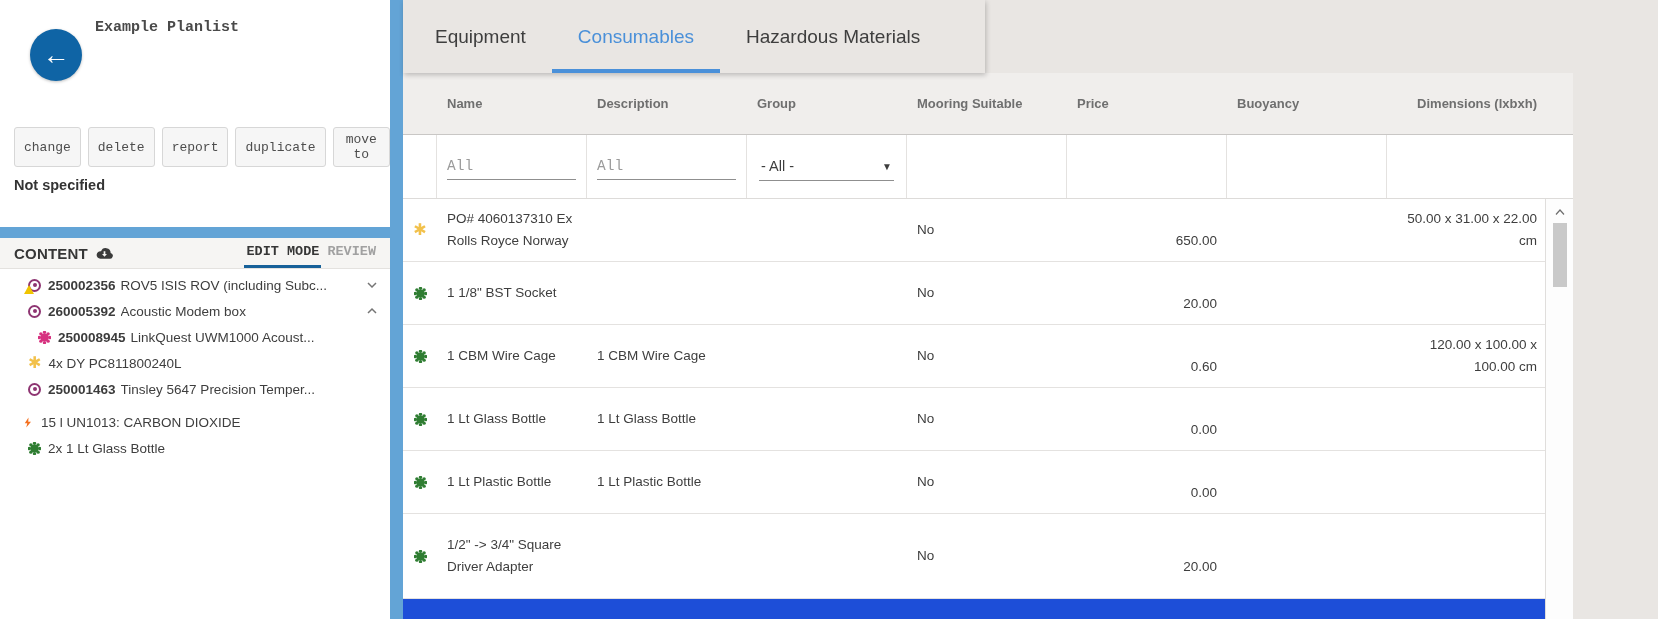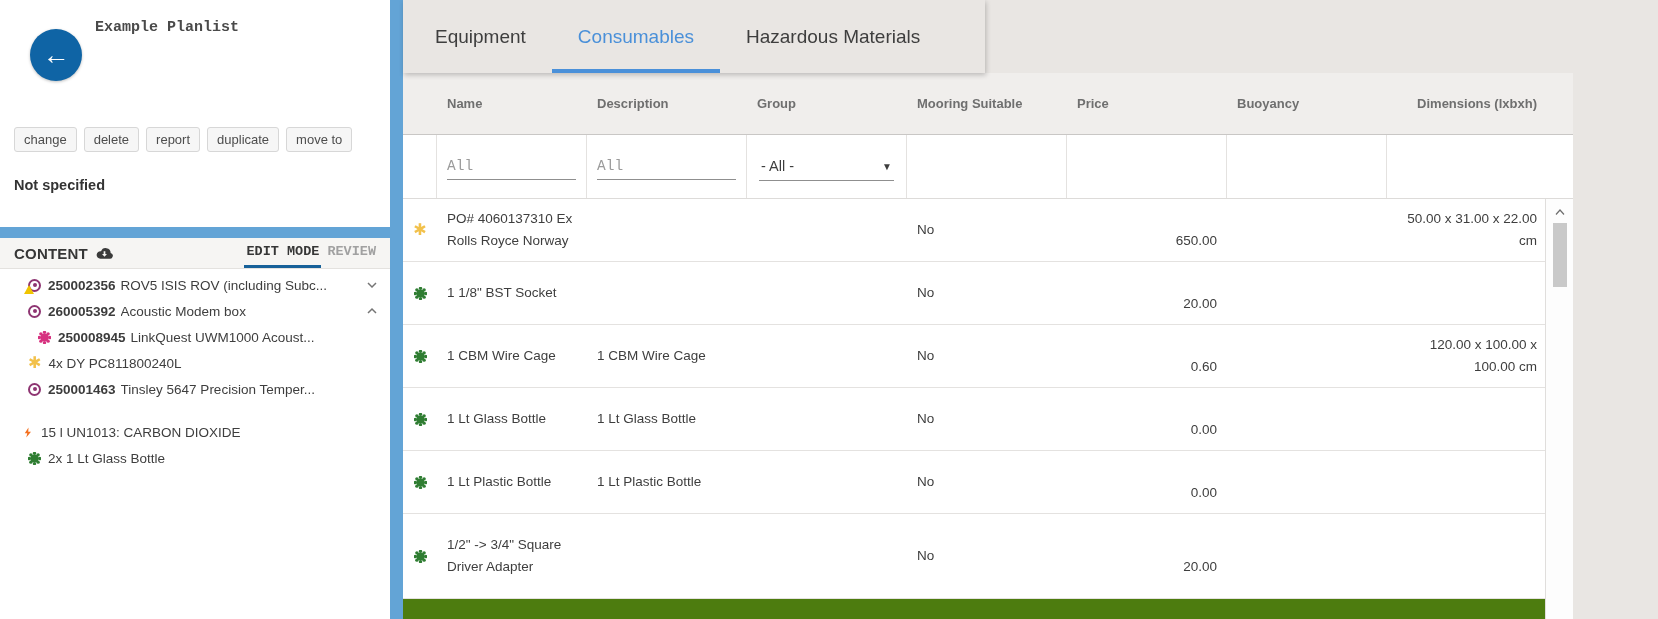--- a/index.html
+++ b/index.html
@@ -5,39 +5,39 @@
   * { box-sizing: border-box; margin: 0; padding: 0; }
   body { font-family: "Liberation Sans", sans-serif; background: #fff; }
   .screen { position: relative; width: 1658px; height: 619px; overflow: hidden; background: #fff; }
 
   
   .sidebar { position: absolute; left: 0; top: 0; width: 390px; height: 619px; background: #fff; }
   .back-btn { position: absolute; left: 30px; top: 29px; width: 52px; height: 52px; border-radius: 50%;
               background: #0f64a5; color: #fff; display: flex; align-items: center; justify-content: center;
               font-size: 27px; cursor: pointer; box-shadow: 0 1px 3px rgba(0,0,0,.25); }
   .sb-title { position: absolute; left: 95px; top: 19px; font-size: 15px; font-weight: bold; color: #4a4a4a; font-family: Liberation Mono, monospace; }
-  .actions { position: absolute; left: 14px; top: 127px; display: flex; gap: 7px; }
+  .actions { position: absolute; left: 14px; top: 127px; display: flex; gap: 7px; font-family: Liberation Mono, monospace; }
   .action-btn { background: #f6f6f6; border: 1px solid #d7d7d7; border-radius: 3px; padding: 4px 9px;
                 font-size: 13px; color: #4d4d4d; font-family: inherit; cursor: pointer; }
   .not-specified { position: absolute; left: 14px; top: 177px; font-size: 14.5px; font-weight: bold; color: #333; }
   .blue-bar { position: absolute; left: 0; top: 227px; width: 100%; height: 11px; background: #63a4d6; }
   .content-header { position: absolute; left: 0; top: 238px; width: 100%; height: 31px; background: #f6f5f3;
                     display: flex; align-items: stretch; padding: 0 12px 0 14px; border-bottom: 1px solid #e4e2df; }
   .content-title-wrap { display: flex; align-items: center; gap: 8px; }
   .content-title { font-size: 15px; font-weight: bold; color: #363636; letter-spacing: .2px; }
   .cm-tabs { margin-left: auto; display: flex; gap: 4px; font-family: Liberation Mono, monospace; }
   .cm-tab { display: flex; align-items: center; font-size: 13.5px; font-weight: bold; color: #a1a1a1;
             border-bottom: 3px solid transparent; cursor: pointer; padding: 0 2px; }
   .cm-tab.active { color: #363636; border-bottom-color: #176199; }
   .tree { position: absolute; left: 0; top: 272px; width: 100%; }
   .tree-row { height: 26px; display: flex; align-items: center; padding: 0 10px 0 28px;
               font-size: 13.5px; color: #3e3e3e; cursor: pointer; }
   .tree-row.indent { padding-left: 38px; }
   .tree-row.indent-sm { padding-left: 22px; }
-  .tree-row.gap-top { margin-top: 17px; }
+  .tree-row.gap-top { margin-top: 7px; }
   .tree-ic { flex: 0 0 auto; margin-right: 7px; display: inline-flex; align-items: center; justify-content: center; }
   .tree-id { font-weight: bold; color: #3c3c3c; margin-right: 5px; white-space: nowrap; }
   .tree-label { white-space: nowrap; overflow: hidden; }
   .tree-chev { margin-left: auto; flex: 0 0 auto; display: inline-flex; cursor: pointer; }
 
   
   .target-icon { position: relative; width: 13px; height: 13px; border: 2px solid #8e3572; border-radius: 50%; display: inline-block; }
   .target-icon::after { content: ""; position: absolute; left: 50%; top: 50%; width: 4px; height: 4px; margin: -2px 0 0 -2px;
                         border-radius: 50%; background: #8e3572; }
   .warn-badge { position: absolute; left: -6px; bottom: -4px; width: 0; height: 0;
@@ -48,21 +48,21 @@
 
   
   .stripe { position: absolute; left: 390px; top: 0; width: 13px; height: 619px; background: #63a4d6; }
   .main { position: absolute; left: 403px; top: 0; width: 1255px; height: 619px; background: #e9e6e3; }
   .tab-card { position: absolute; left: 0; top: 0; width: 582px; height: 73px; background: #e9e6e3;
               display: flex; padding-left: 6px; box-shadow: 1px 2px 5px rgba(0,0,0,.22); z-index: 2; }
   .m-tab { position: relative; display: flex; align-items: center; padding: 0 26px; font-size: 19px; color: #3e3e3e; cursor: pointer; }
   .m-tab.active { color: #4a90d9; }
   .m-tab.active::after { content: ""; position: absolute; left: 0; right: 0; bottom: 0; height: 4px; background: #4a90d9; }
 
-  .table-area { position: absolute; left: 0; top: 73px; width: 1170px; height: 546px; background: #4d7c0f; }
+  .table-area { position: absolute; left: 0; top: 73px; width: 1170px; height: 546px; background: #1d4ed8; }
   .grid-cols { display: grid; grid-template-columns: 34px 150px 160px 160px 160px 160px 160px 158px; }
   .thead { height: 62px; background: #f0eeec; border-bottom: 1px solid #c9c7c5; align-items: center; width: 1170px; }
   .th { font-size: 13px; font-weight: bold; color: #6f6f6f; padding: 0 10px; }
   .th.right { text-align: right; padding-right: 8px; }
   .filter-row { height: 64px; background: #fff; border-bottom: 1px solid #dddbd9; width: 1170px; align-items: center; }
   .f-cell { height: 100%; border-right: 1px solid #e4e2e0; display: flex; align-items: center; }
   .f-cell.no-border { border-right: none; }
   .f-input { margin: 0 10px; width: calc(100% - 20px); border: none; border-bottom: 1px solid #8f8f8f;
              font-size: 14.5px; font-family: Liberation Mono, monospace; padding: 5px 0; color: #3e3e3e; background: transparent; outline: none; }
   .f-input::placeholder { color: #9b9b9b; opacity: 1; }

